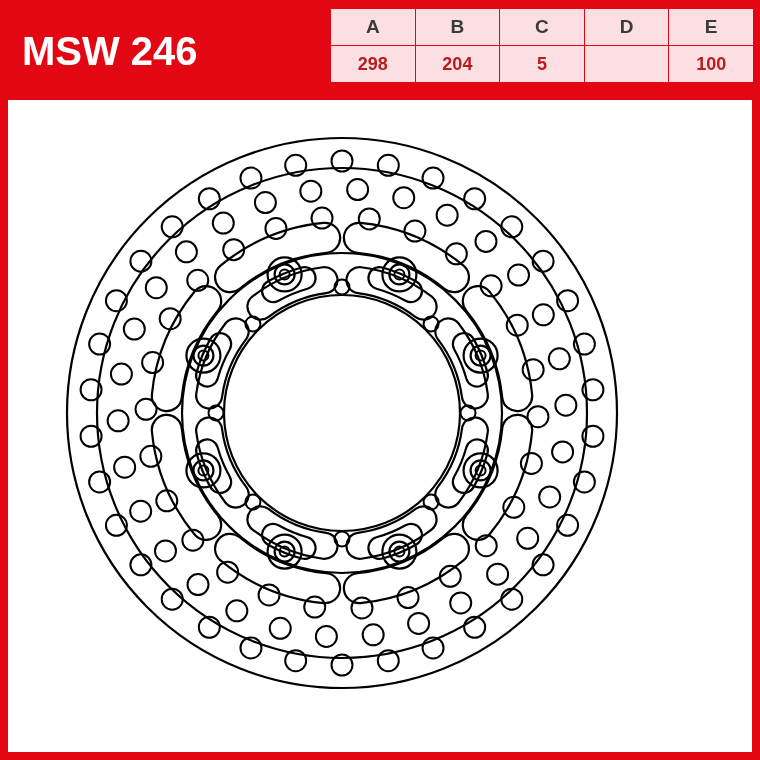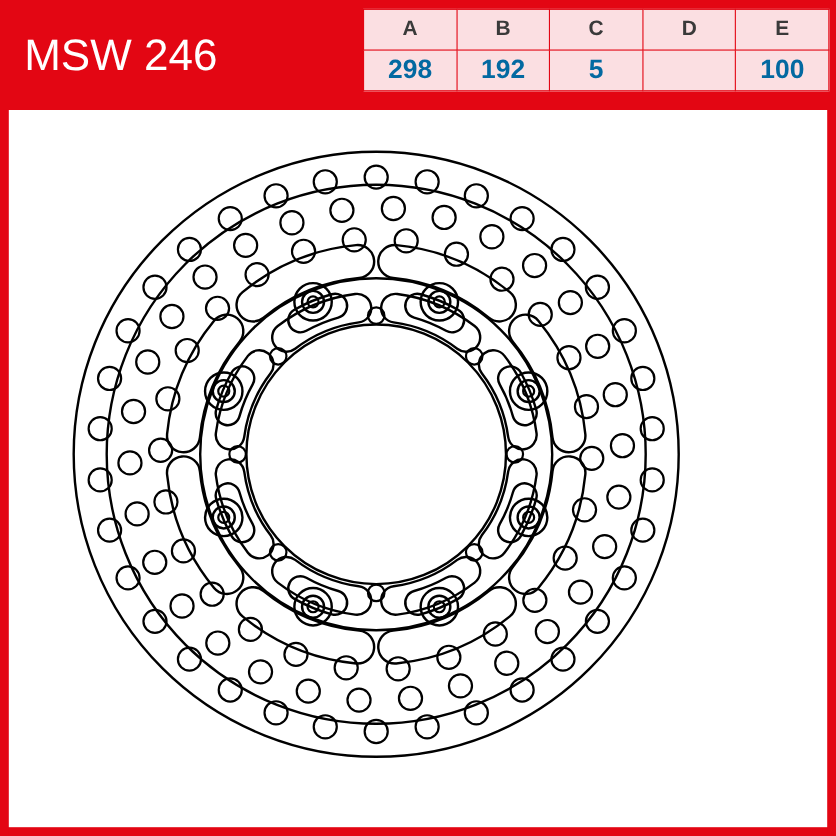--- a/index.html
+++ b/index.html
@@ -29,42 +29,42 @@
     width: 760px;
     height: 100px;
     background: #e30613;
     box-sizing: border-box;
   }
   .header-title {
     position: absolute;
     left: 22px;
     top: 30px;
     font-size: 40px;
-    font-weight: normal;
+    font-weight: bold;
     color: #ffffff;
     letter-spacing: 0px;
     line-height: 42px;
     white-space: nowrap;
   }
   
   .spec-table {
     position: absolute;
     left: 330px;
     top: 8px;
     width: 424px;
     border-collapse: collapse;
     background: #fbdfe2;
     table-layout: fixed;
   }
   .spec-table th, .spec-table td {
     border: 1px solid #e30613;
     text-align: center;
-    font-size: 24px;
+    font-size: 18px;
     font-weight: bold;
-    color: #0369a1;
+    color: #b91c1c;
     height: 37px;
     padding: 0;
     background: #fbdfe2;
     box-sizing: border-box;
   }
   .spec-table th {
     color: #3a3a3a;
     font-size: 19px;
   }
   
@@ -115,21 +115,21 @@
         <th>A</th>
         <th>B</th>
         <th>C</th>
         <th>D</th>
         <th>E</th>
       </tr>
     </thead>
     <tbody>
       <tr>
         <td>298</td>
-        <td>192</td>
+        <td>204</td>
         <td>5</td>
         <td></td>
         <td>100</td>
       </tr>
     </tbody>
   </table>
 
   <div class="frame"></div>
 
   <div class="drawing-wrap">

